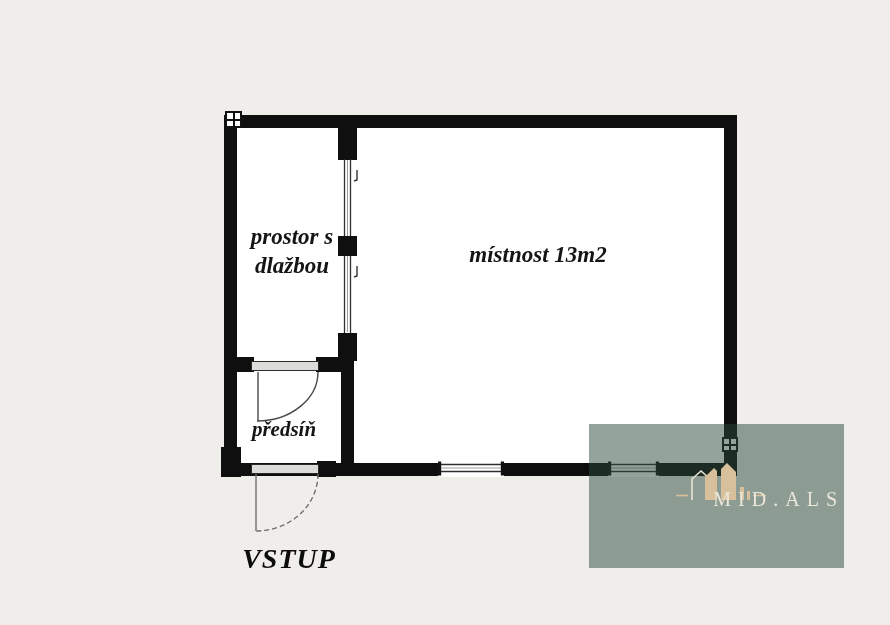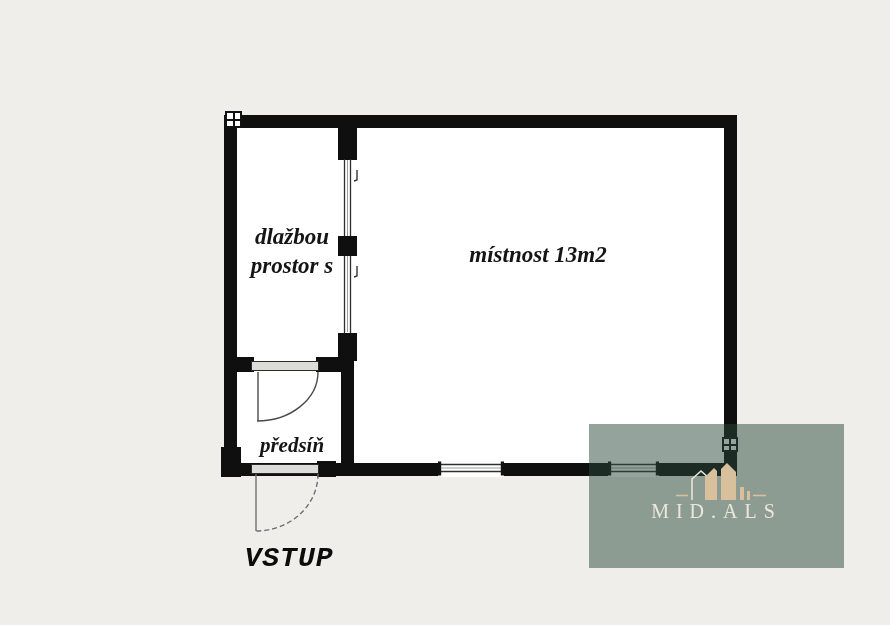--- a/index.html
+++ b/index.html
@@ -9,25 +9,25 @@
   .roomfill{position:absolute;background:#ffffff;}
   .threshold{position:absolute;background:#dcdcd8;border:1px solid #2b2b2b;box-sizing:border-box;}
   .marker{position:absolute;background:#ffffff;border:2px solid #111;box-sizing:border-box;}
   .marker .mv{position:absolute;left:50%;top:0;bottom:0;width:2px;margin-left:-1px;background:#111;}
   .marker .mh{position:absolute;top:50%;left:0;right:0;height:2px;margin-top:-1px;background:#111;}
   .linework{position:absolute;left:0;top:0;pointer-events:none;}
   .label{position:absolute;color:#151515;font-weight:bold;font-style:italic;
          text-align:center;transform:translateX(-50%);white-space:nowrap;}
   .label-room{font-size:23px;line-height:29px;}
   .label-small{font-size:21px;}
-  .label-vstup{font-family:Liberation Mono, monospace;font-weight:700;font-style:italic;
+  .label-vstup{font-family:Liberation Serif, serif;font-weight:700;font-style:italic;
                font-size:28px;letter-spacing:1px;color:#0c0c0c;}
   .watermark{position:absolute;left:589px;top:424px;width:255px;height:144px;
              background:rgba(42,73,59,0.5);}
-  .wm-brand{position:absolute;left:0;top:76px;width:100%;text-align:center;
+  .wm-brand{position:absolute;left:0;top:64px;width:100%;text-align:right;
             font-family:"Liberation Serif", serif;font-size:20px;letter-spacing:7px;
             color:#ece7da;}
   .wm-logo{position:absolute;left:80px;top:36px;}
 </style>
 </head>
 <body>
 
 <div class="stage">
 
   <div class="roomfill" style="left:224px;top:115px;width:513px;height:361px;"></div>
@@ -108,27 +108,27 @@
       <path d="M318 372 A 61 49 0 0 1 257 421"></path>
     </g>
 
     <g stroke="#6f6f6f" stroke-width="1.4" fill="none">
       <line x1="256" y1="474" x2="256" y2="531"></line>
       <path d="M318 474 A 62 57 0 0 1 256 531" stroke-dasharray="5 3"></path>
     </g>
   </svg>
 
   <div class="label label-room" style="left:292px;top:222px;">
+    <span style="display:block;">prostor s</span>
     <span style="display:block;">dlažbou</span>
-    <span style="display:block;">prostor s</span>
   </div>
 
   <div class="label label-room" style="left:538px;top:240px;font-family:Liberation Serif, serif;">místnost 13m2</div>
 
-  <div class="label label-small" style="left:284px;top:433px;margin-left:8px;">předsíň</div>
+  <div class="label label-small" style="left:284px;top:417px;">předsíň</div>
 
   <div class="label label-vstup" style="left:289px;top:543px;">VSTUP</div>
 
   <div class="watermark">
     <svg class="wm-logo" width="110" height="48" viewBox="0 0 110 48">
       <line x1="7" y1="35.5" x2="19" y2="35.5" stroke="#d9c09c" stroke-width="1.6"></line>
       <path d="M23 40 V19 L32 11 L41 19 V40" fill="none" stroke="#e9e4d6" stroke-width="1.6"></path>
       <path d="M36 40 V17 L45 8 L48 11 V40 Z" fill="#d9c09c"></path>
       <path d="M52 40 V9 L58 3 L67 12 V40 Z" fill="#d9c09c"></path>
       <rect x="71" y="27" width="4" height="13" fill="#d9c09c"></rect>

